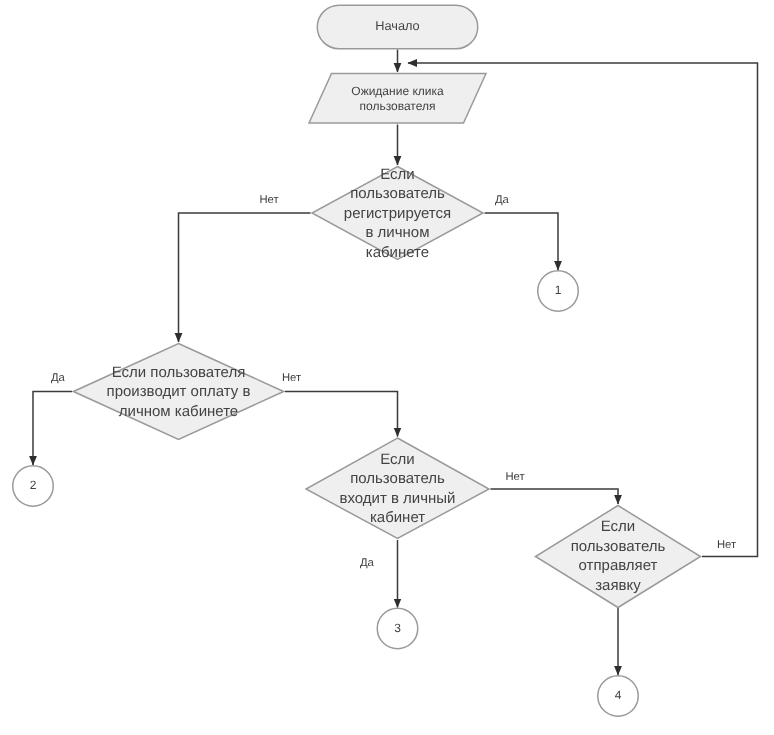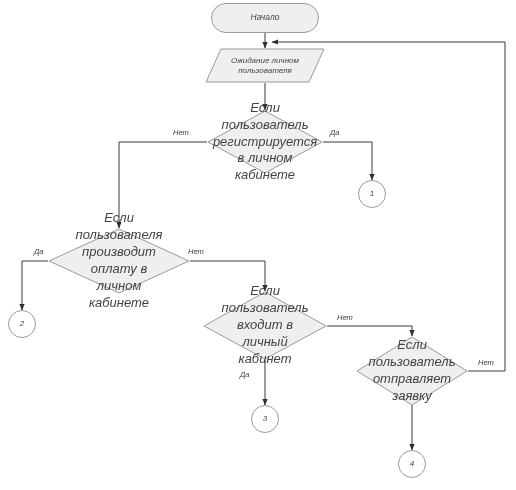--- a/index.html
+++ b/index.html
@@ -12,21 +12,20 @@
     height: 490px;
     font-family: "Liberation Sans", sans-serif;
     color: #3b3b3b;
     overflow: hidden;
   }
   #flowchart-root {
     position: relative;
     width: 516px;
     height: 490px;
     background: #ffffff;
-    font-style: italic;
   }
   #edges-layer {
     position: absolute;
     left: 0;
     top: 0;
     width: 516px;
     height: 490px;
   }
   .node {
     position: absolute;
@@ -69,21 +68,21 @@
   .node-decision-text {
     position: absolute;
     left: 0;
     top: 0;
     width: 100%;
     height: 100%;
     display: flex;
     align-items: center;
     justify-content: center;
     text-align: center;
-    font-size: 13px;
+    font-size: 10px;
     line-height: 1.3;
     color: #434343;
     padding: 0 20px;
     box-sizing: border-box;
   }
   .node-connector {
     border: 1px solid #9a9a9a;
     border-radius: 50%;
     background: #ffffff;
     font-size: 8px;
@@ -134,21 +133,21 @@
   </svg>
 
   <div class="node node-terminator" style="left:211px; top:3px; width:108px; height:30px;">
     <span>Начало</span>
   </div>
 
   <div class="node-io-wrap" style="left:205px; top:48px; width:120px; height:35px;">
     <svg width="120" height="35" viewBox="0 0 120 35" xmlns="http://www.w3.org/2000/svg">
       <polygon points="16,1 119,1 104,34 1,34" fill="#efefef" stroke="#9a9a9a" stroke-width="1"></polygon>
     </svg>
-    <div class="node-io-text">Ожидание личном пользователя</div>
+    <div class="node-io-text">Ожидание клика пользователя</div>
   </div>
 
   <div class="node-decision-wrap" style="left:207px; top:110px; width:116px; height:64px;">
     <svg width="116" height="64" viewBox="0 0 116 64" xmlns="http://www.w3.org/2000/svg">
       <polygon points="58,1 115,32 58,63 1,32" fill="#efefef" stroke="#9a9a9a" stroke-width="1"></polygon>
     </svg>
     <div class="node-decision-text">Если пользователь регистрируется в личном кабинете</div>
   </div>
 
   <div class="node-decision-wrap" style="left:48px; top:228px; width:142px; height:66px;">

